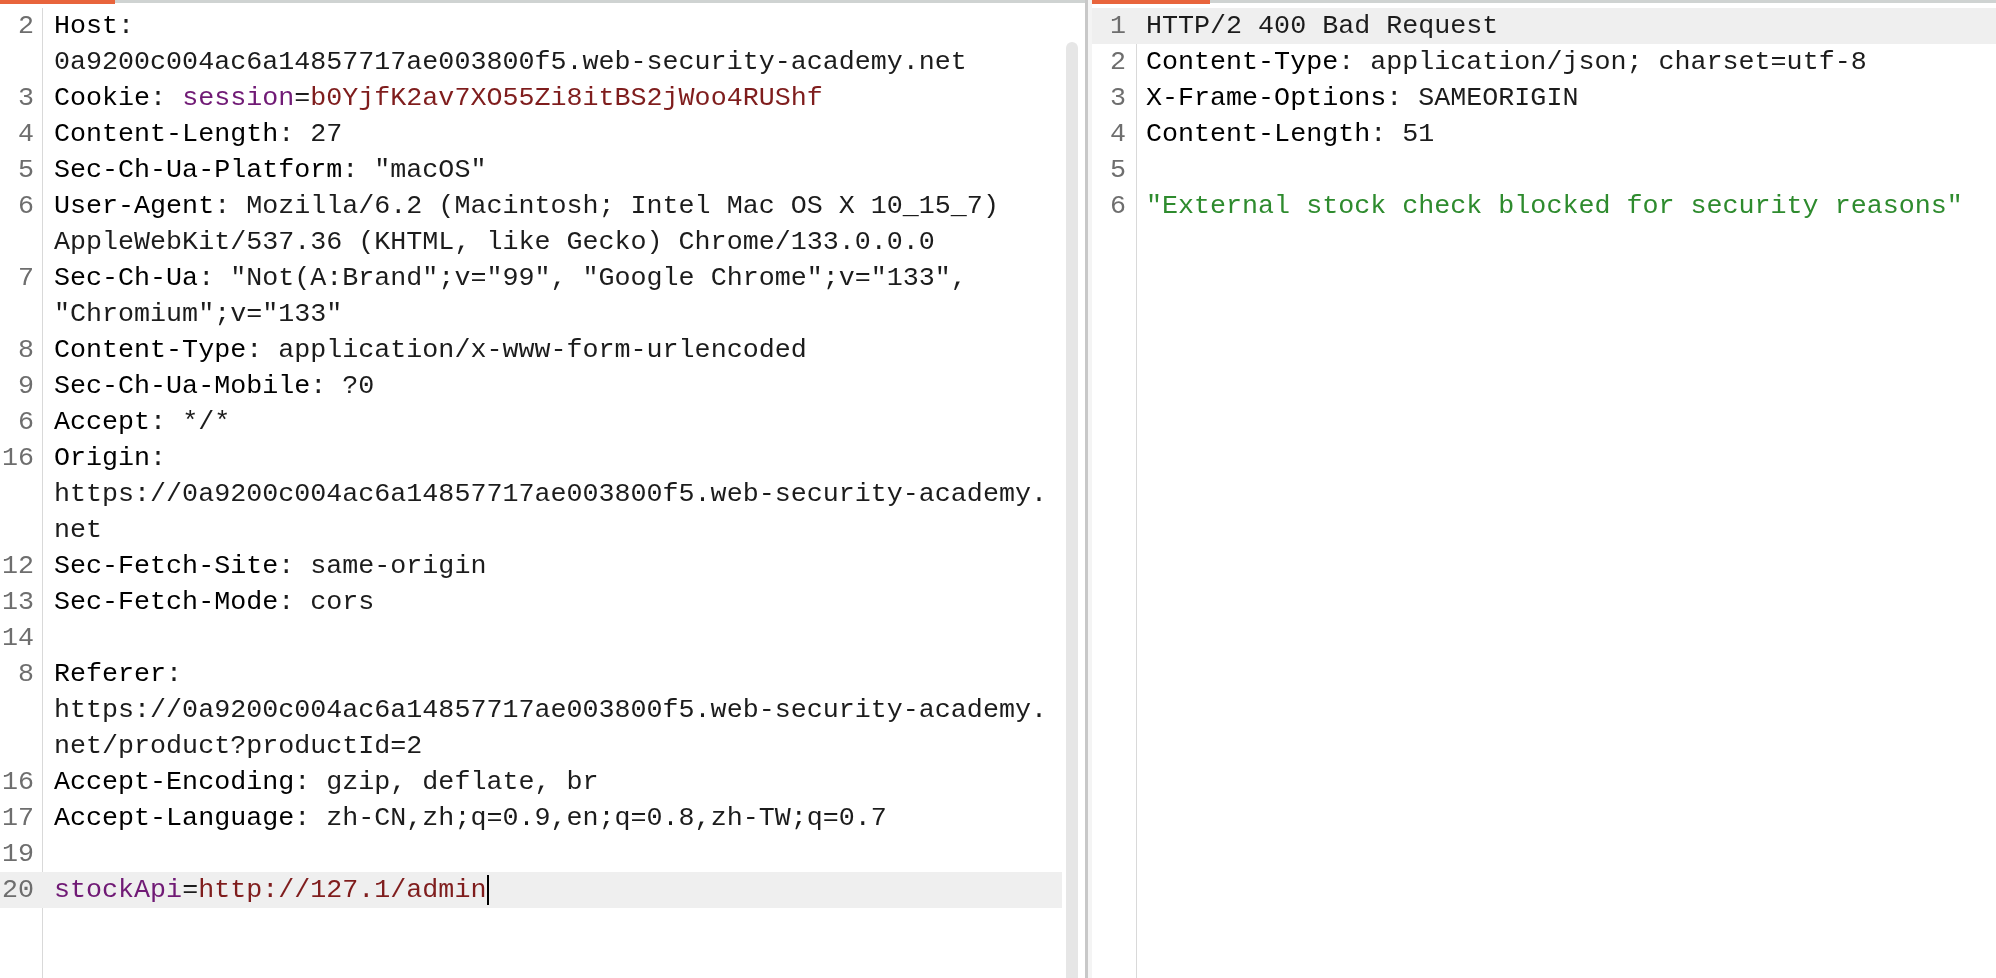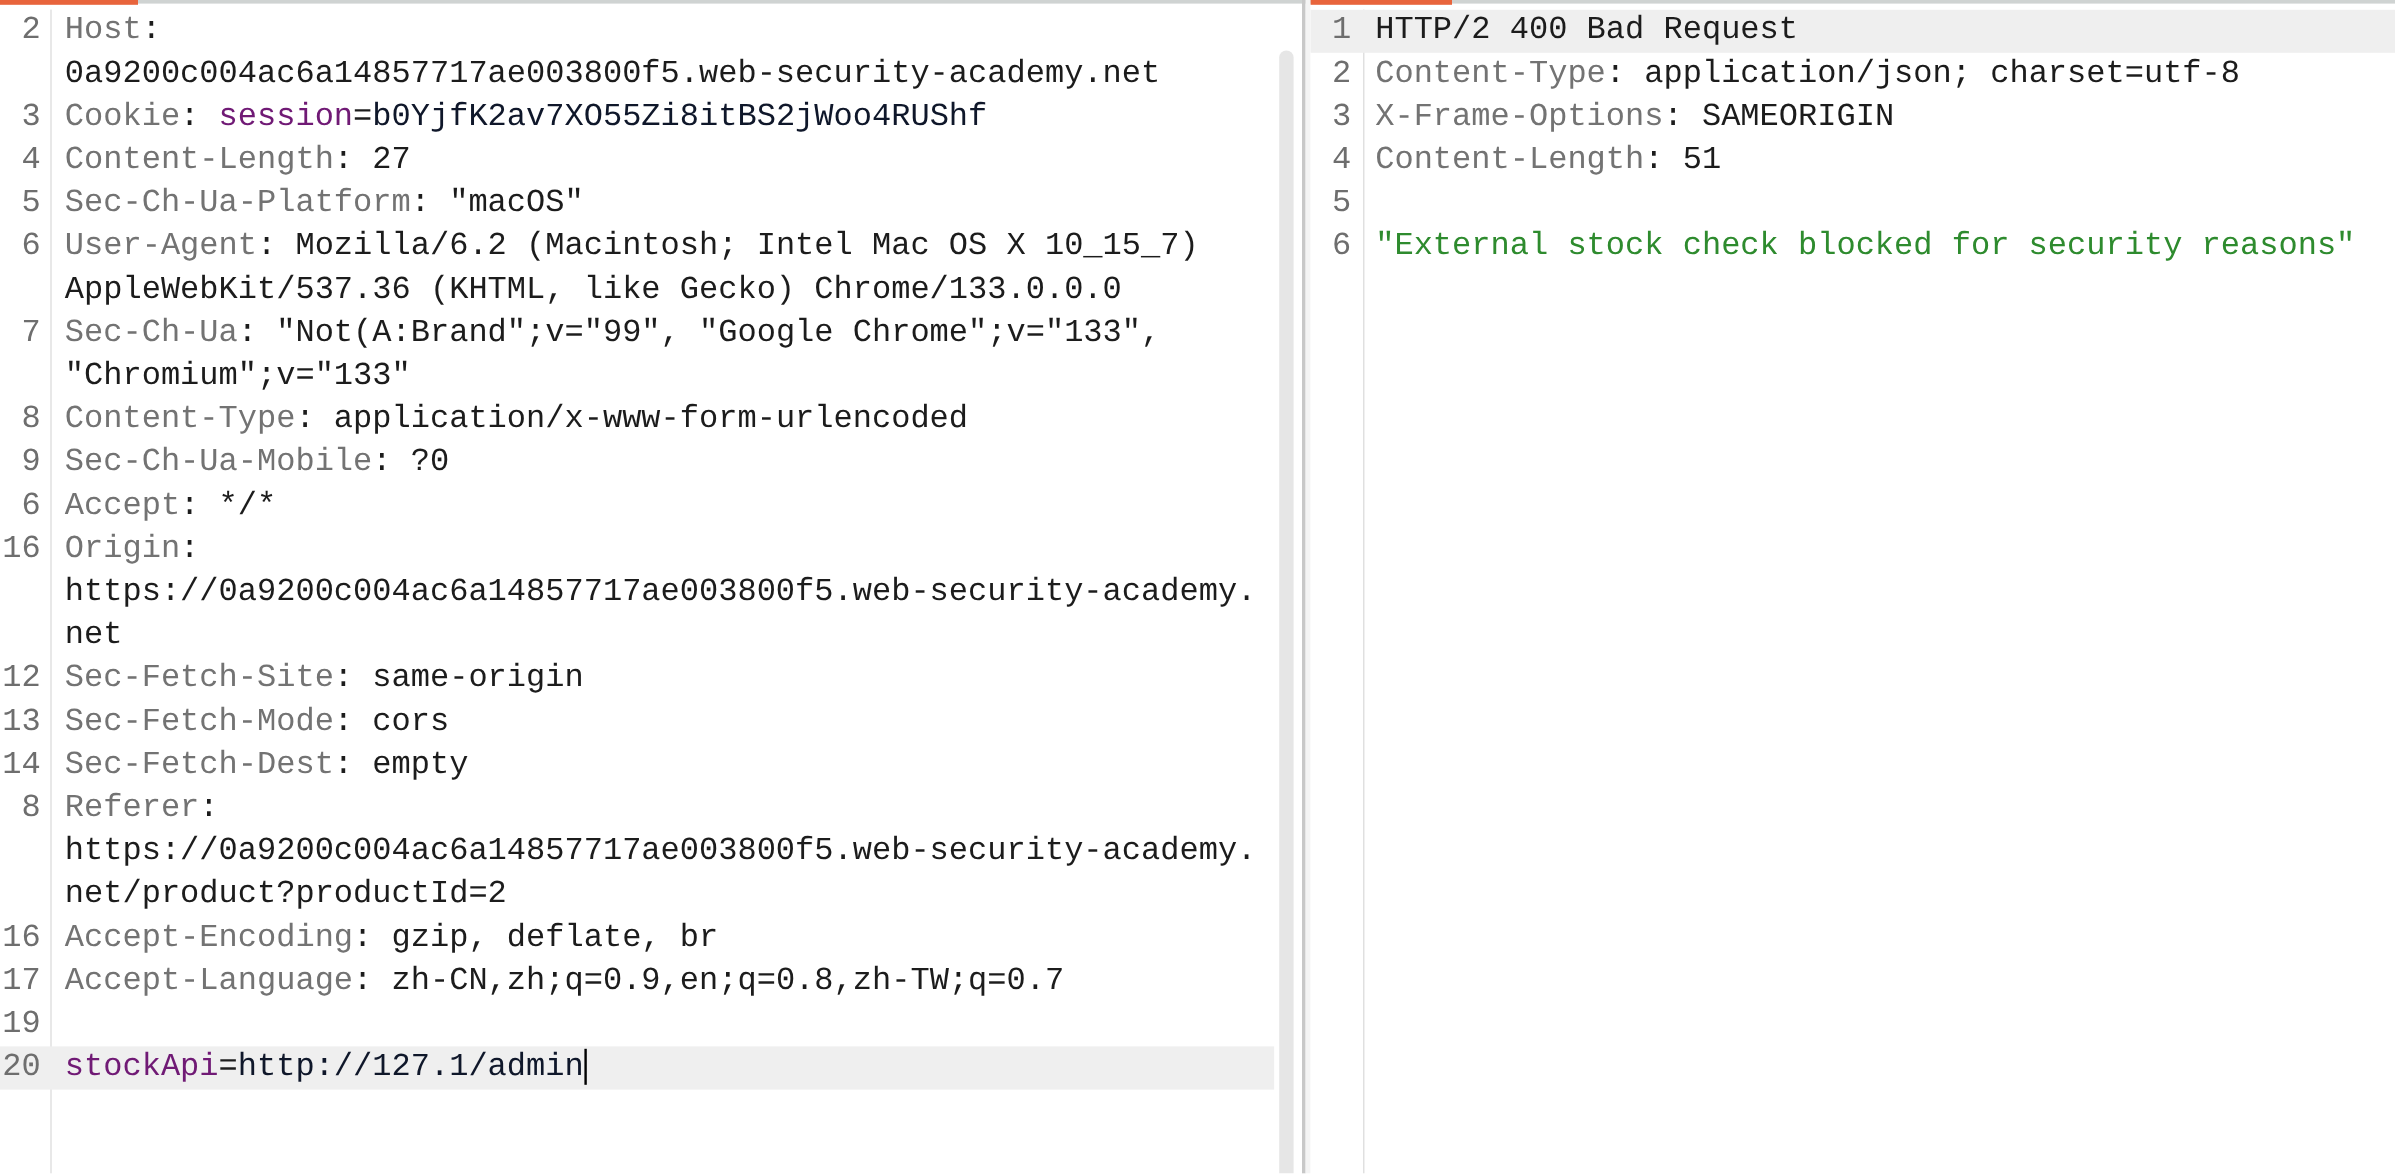--- a/index.html
+++ b/index.html
@@ -10,23 +10,23 @@
   .pane { position:absolute; top:8px; bottom:0; overflow:hidden; }
   .pane.left { left:0; width:1062px; }
   .pane.right { left:1092px; width:904px; }
   .gutter-line { position:absolute; top:8px; bottom:0; width:1px; background:#d9d9d9; }
   .row { position:relative; display:flex; font-size:26.7px; line-height:36px; white-space:pre; }
   .row.hl { background:#efefef; }
   .ln { width:34px; text-align:right; color:#6e6e6e; flex:none; padding-right:0; }
   .right .ln { width:34px; }
   .code { padding-left:20px; color:#1c1c1c; }
   .cont .ln { color:transparent; }
-  .hname { color:#737373; }
+  .hname { color:#000000; }
   .pname { color:#701a75; }
-  .pval { color:#0f172a; }
+  .pval { color:#7f1d1d; }
   .str { color:#2e8b2e; }
   .cursor { display:inline-block; width:2px; height:30px; background:#000; vertical-align:middle; margin-left:1px; }
   .scrollbar { position:absolute; left:1066px; top:42px; width:12px; height:936px; background:#e6e6e6; border-radius:6px 6px 0 0; }
   .divider { position:absolute; left:1085px; top:0; width:3px; height:978px; background:#c8c8c8; }
   .divider-inner { position:absolute; left:1088px; top:0; width:4px; height:978px; background:#f4f4f4; }
 </style>
 </head>
 <body>
 
 <div class="topline"></div>
@@ -101,21 +101,20 @@
     <div class="row">
     <span class="ln">12</span>
     <span class="code"><span class="hname">Sec-Fetch-Site</span><span>: </span><span>same-origin</span></span>
   </div>
     <div class="row">
     <span class="ln">13</span>
     <span class="code"><span class="hname">Sec-Fetch-Mode</span><span>: </span><span>cors</span></span>
   </div>
     <div class="row">
     <span class="ln">14</span>
-    <span class="code"><span class="hname">Sec-Fetch-Dest</span><span>: </span><span>empty</span></span>
   </div>
     <div class="row">
     <span class="ln">8</span>
     <span class="code"><span class="hname">Referer</span><span>:</span><span></span></span>
   </div>
     <div class="row cont">
     <span class="ln"></span>
     <span class="code">https://0a9200c004ac6a14857717ae003800f5.web-security-academy.</span>
   </div>
     <div class="row cont">

